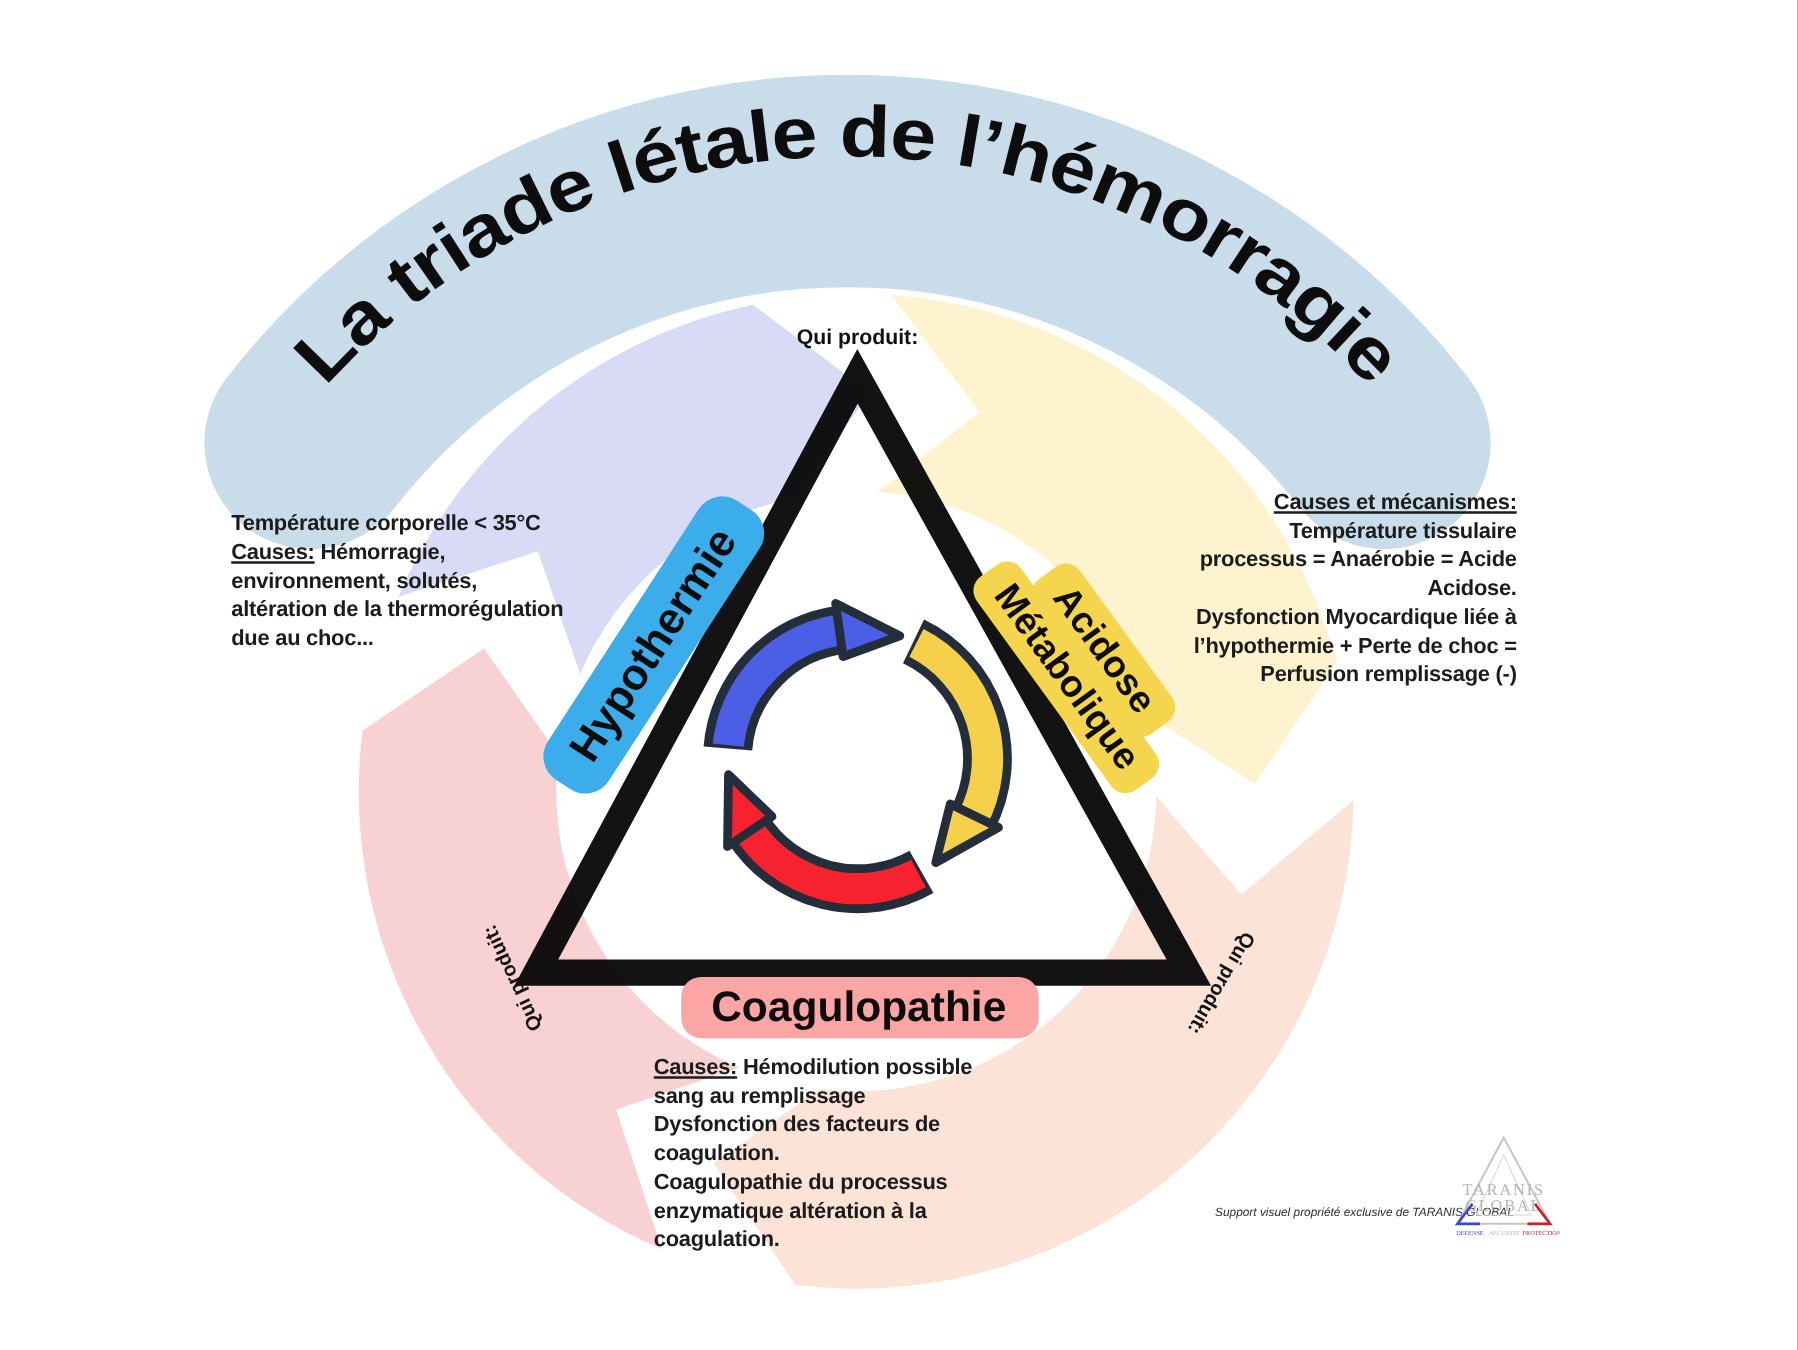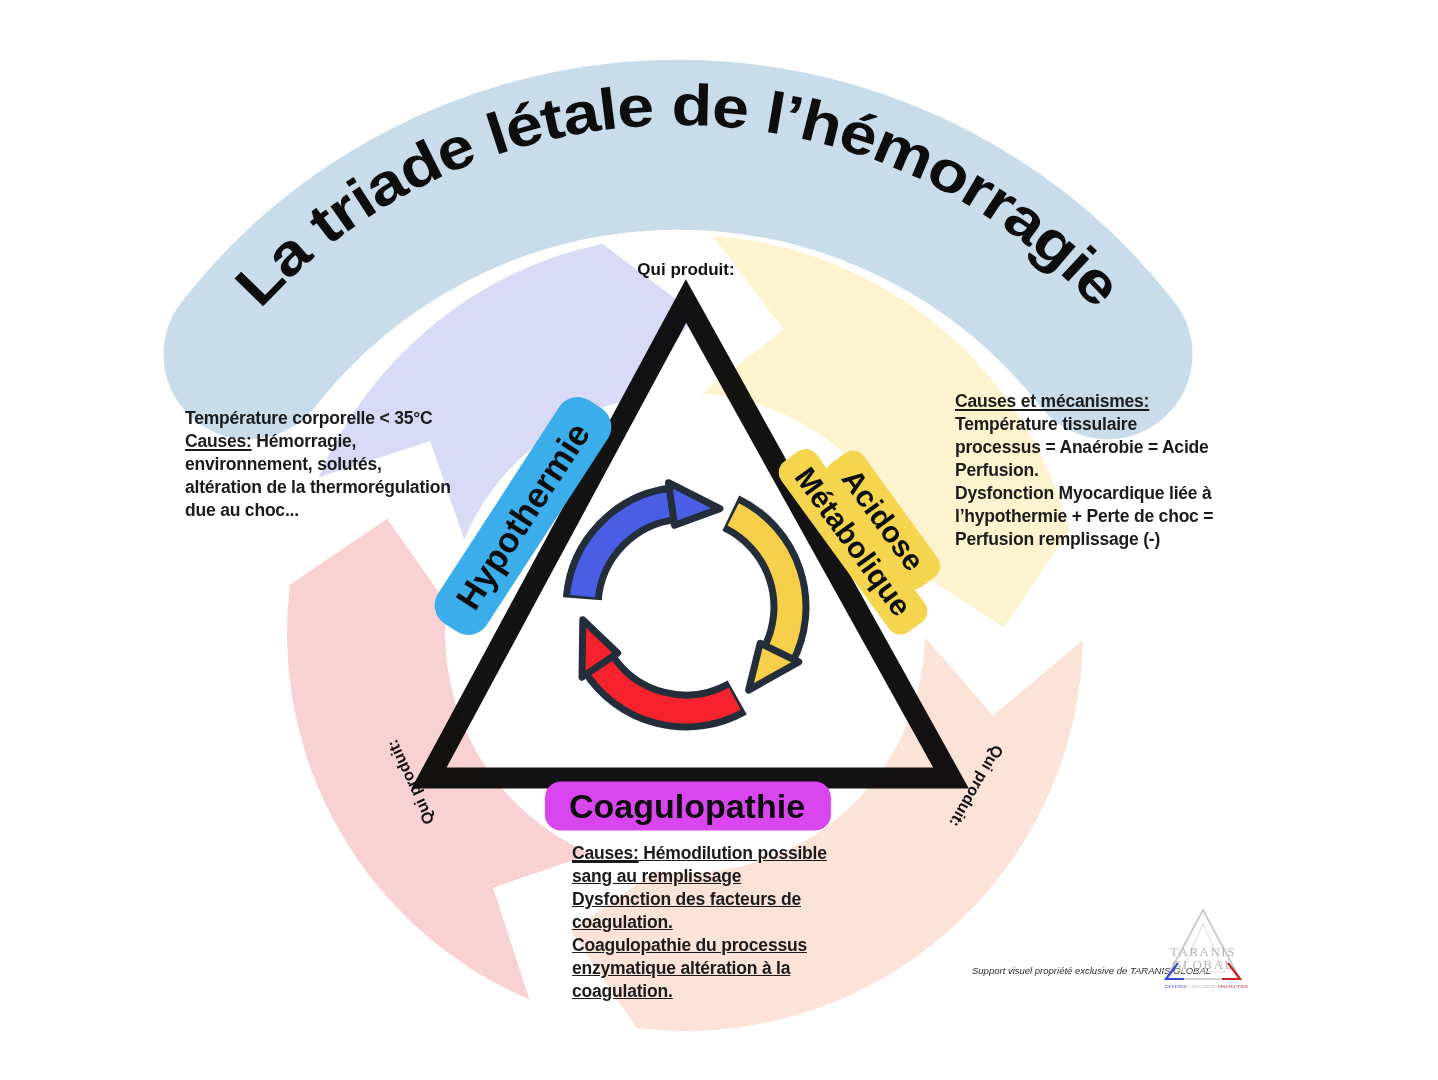--- a/index.html
+++ b/index.html
@@ -77,43 +77,43 @@
 
   <div class="pill pill-acid">
     <div class="pl pl1" style="background: rgb(245, 213, 78);">
       <span>Acidose</span>
     </div>
     <div class="pl pl2" style="background: rgb(245, 213, 78);">
       <span>Métabolique</span>
     </div>
   </div>
 
-  <div class="pill pill-coag" style="background: #d946ef; padding-left: 24px;">
+  <div class="pill pill-coag" style="background: #fca5a5; padding-left: 24px;">
     <span>Coagulopathie</span>
   </div>
 
   <div class="note" style="left:185px;top:407px;">
     <div>Température corporelle &lt; 35°C</div>
     <div><u>Causes:</u><span> Hémorragie,</span></div>
     <div>environnement, solutés,</div>
     <div>altération de la thermorégulation</div>
     <div>due au choc...</div>
   </div>
 
-  <div class="note" style="left:955px;top:390px;">
+  <div class="note" style="left:955px;top:390px;text-align:right;">
     <div><u>Causes et mécanismes:</u></div>
     <div>Température tissulaire</div>
     <div>processus = Anaérobie = Acide</div>
-    <div>Perfusion.</div>
+    <div>Acidose.</div>
     <div>Dysfonction Myocardique liée à</div>
     <div>l’hypothermie + Perte de choc =</div>
     <div>Perfusion remplissage (-)</div>
   </div>
 
-  <div class="note" style="left:572px;top:842px;text-decoration:underline;">
+  <div class="note" style="left:523px;top:842px;">
     <div><u>Causes:</u><span> Hémodilution possible</span></div>
     <div>sang au remplissage</div>
     <div>Dysfonction des facteurs de</div>
     <div>coagulation.</div>
     <div>Coagulopathie du processus</div>
     <div>enzymatique altération à la</div>
     <div>coagulation.</div>
   </div>
 
   <div class="credit">Support visuel propriété exclusive de TARANIS GLOBAL</div>

